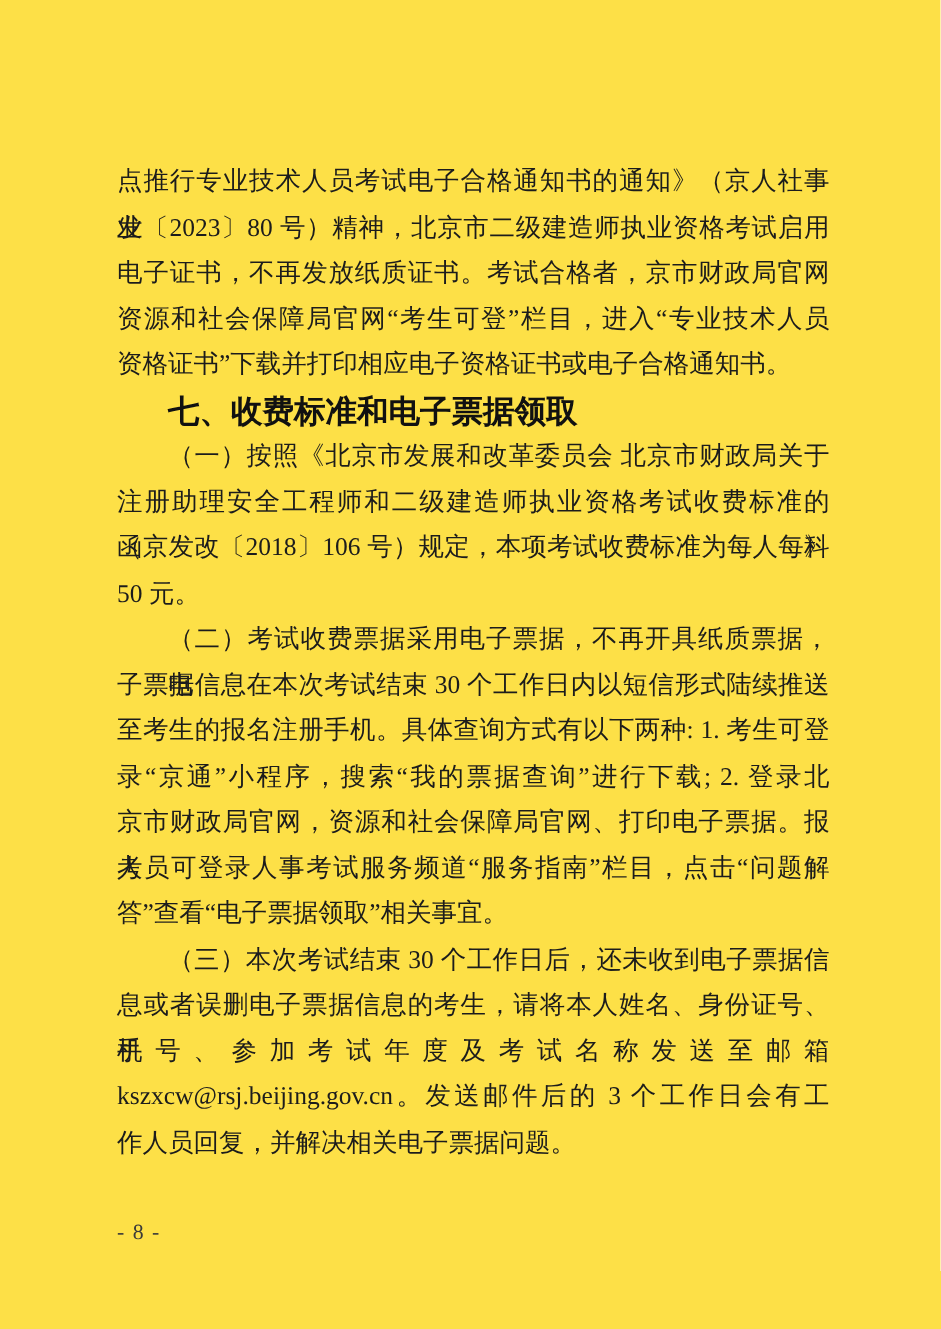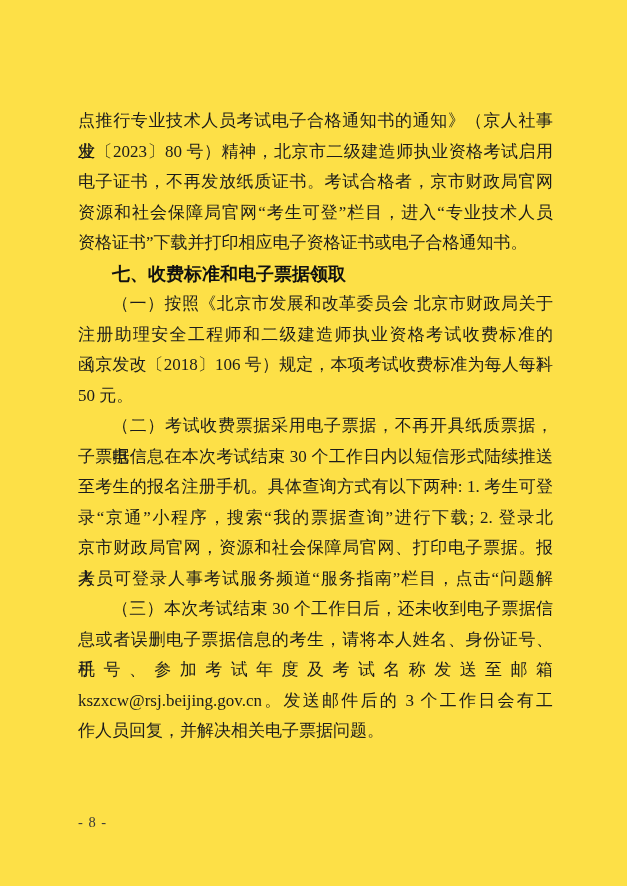--- a/index.html
+++ b/index.html
@@ -37,21 +37,21 @@
   
   .line.left {
     text-align: left;
   }
   
   .line.indent {
     padding-left: 34px;
   }
   .line.heading {
     font-weight: 700;
-    font-size: 18px;
+    font-size: 21px;
     color: #111111;
   }
   .footer {
     position: absolute;
     left: 78px;
     top: 812px;
     font-size: 14.5px;
     line-height: 20px;
     color: #3a3a3a;
     letter-spacing: 1px;
@@ -83,20 +83,21 @@
       <div class="line left">50 元。</div>
     </div>
 
     <div>
       <div class="line j indent">（二）考试收费票据采用电子票据，不再开具纸质票据，电</div>
       <div class="line j">子票据信息在本次考试结束 30 个工作日内以短信形式陆续推送</div>
       <div class="line j">至考生的报名注册手机。具体查询方式有以下两种: 1. 考生可登</div>
       <div class="line j">录“京通”小程序，搜索“我的票据查询”进行下载; 2. 登录北</div>
       <div class="line j">京市财政局官网，资源和社会保障局官网、打印电子票据。报考</div>
       <div class="line j">人员可登录人事考试服务频道“服务指南”栏目，点击“问题解</div>
+      <div class="line left">答”查看“电子票据领取”相关事宜。</div>
     </div>
 
     <div>
       <div class="line j indent">（三）本次考试结束 30 个工作日后，还未收到电子票据信</div>
       <div class="line j">息或者误删电子票据信息的考生，请将本人姓名、身份证号、手</div>
       <div class="line j">机号、参加考试年度及考试名称发送至邮箱</div>
       <div class="line j">kszxcw@rsj.beijing.gov.cn。发送邮件后的 3 个工作日会有工</div>
       <div class="line left">作人员回复，并解决相关电子票据问题。</div>
     </div>
 

